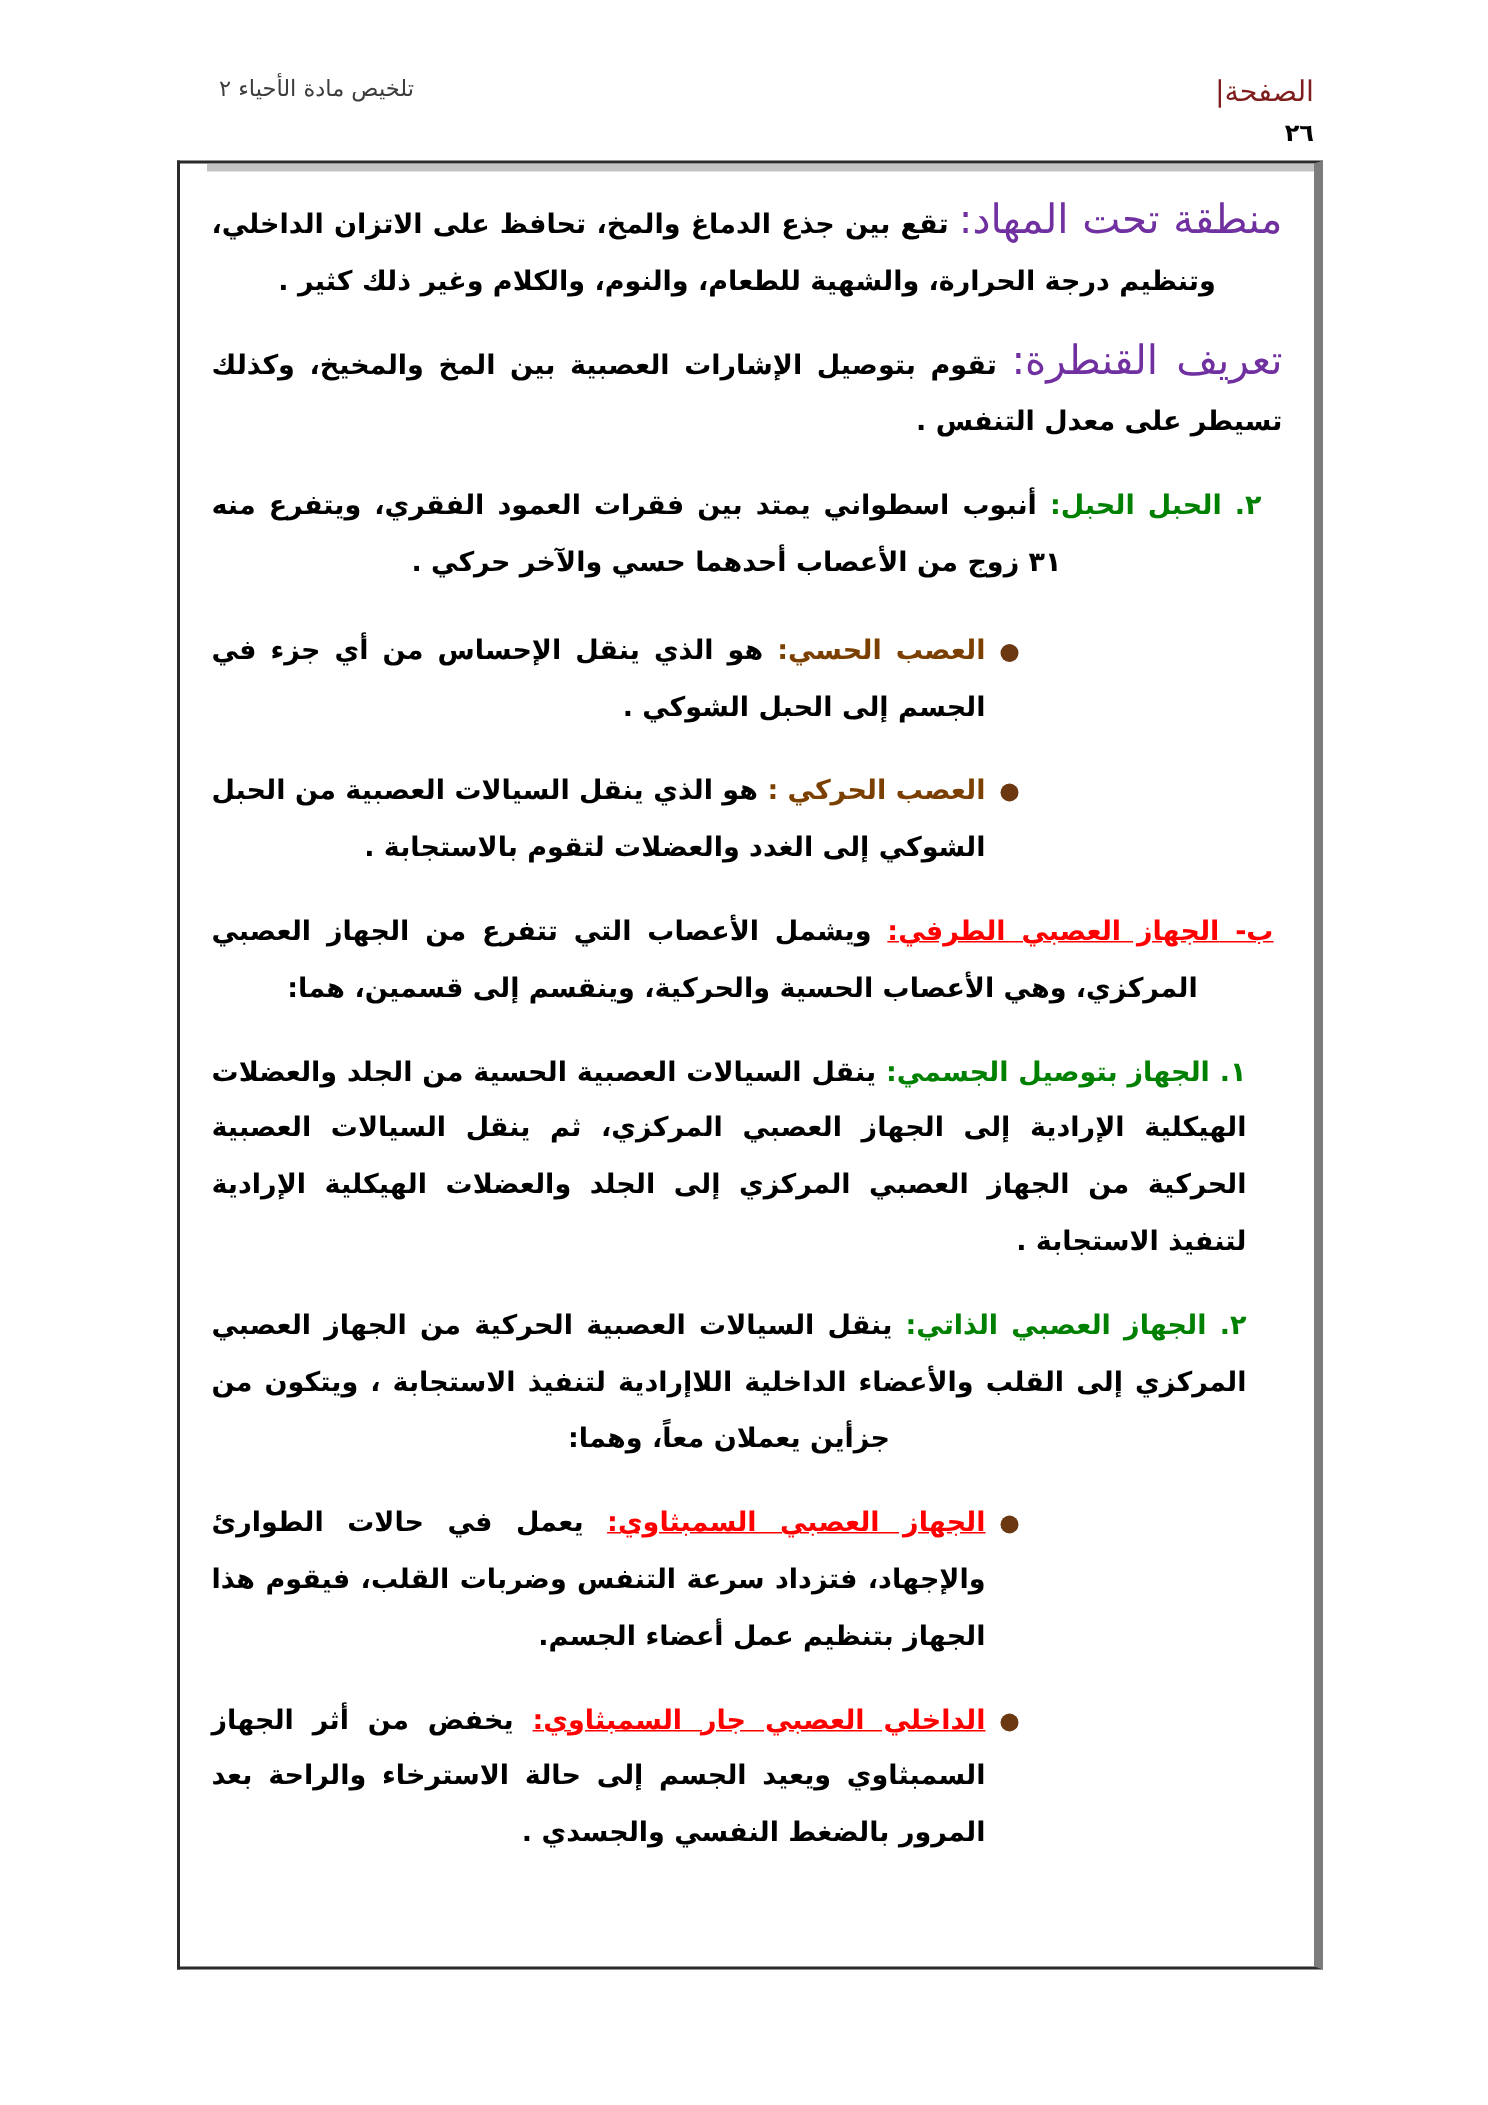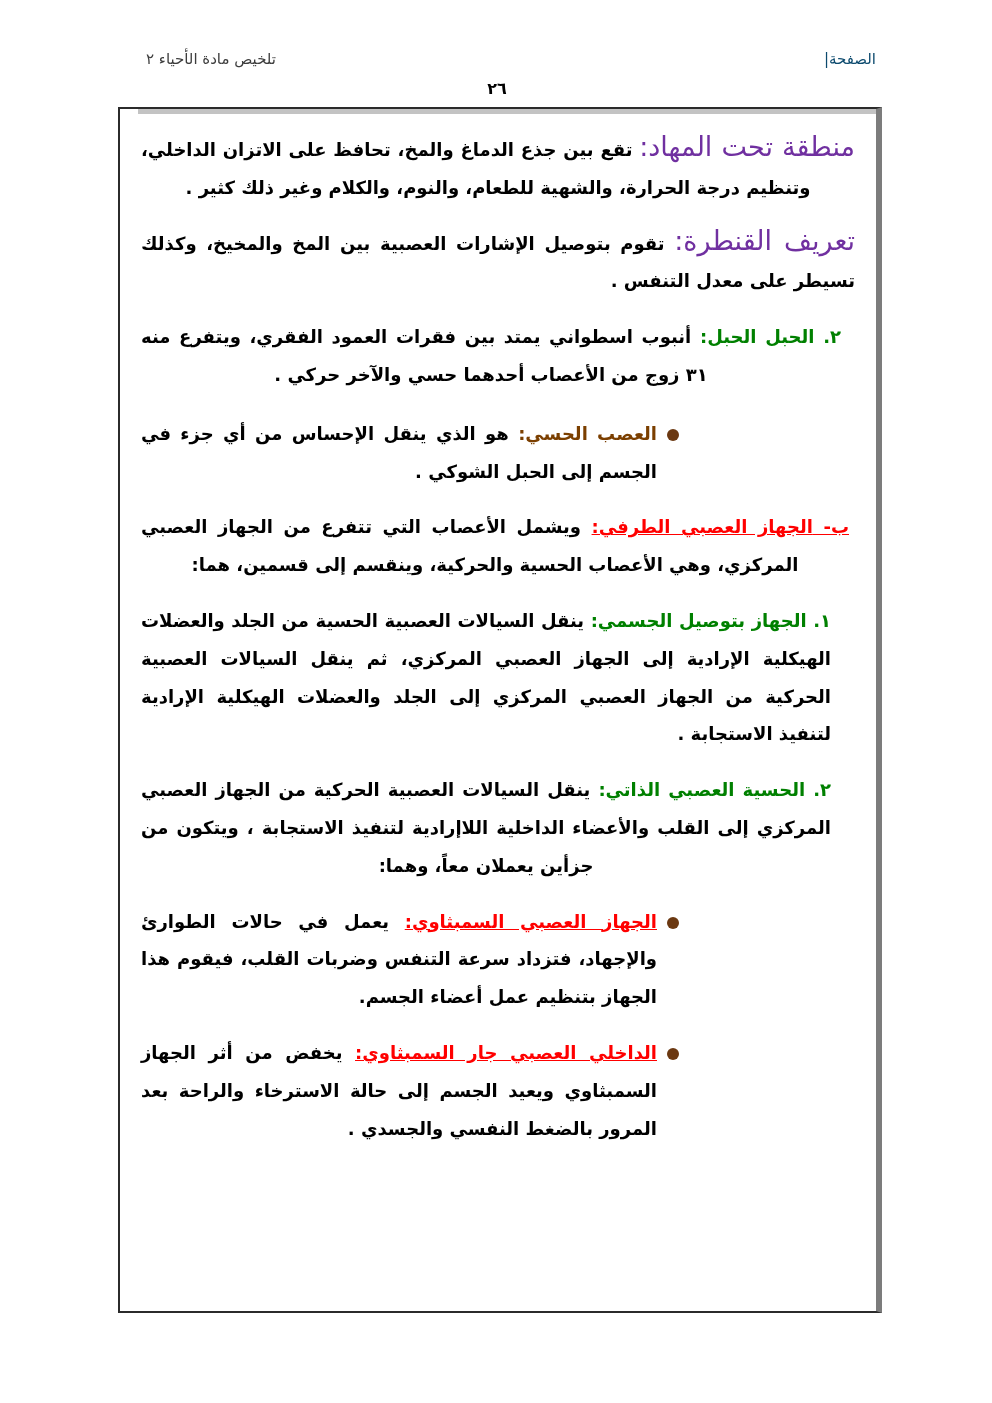--- a/index.html
+++ b/index.html
@@ -10,24 +10,24 @@
   
   .header-row{
     position:absolute;top:50px;left:118px;width:758px;
     display:flex;flex-direction:row-reverse;justify-content:space-between;
     direction:rtl;
   }
   .header-doc-title{
     color:#3d3d3d;font-size:15px;letter-spacing:.38em;white-space:nowrap;direction:rtl;margin-left:28px;
   }
   .header-page-label{
-    color:#0c4a6e;font-size:15px;letter-spacing:.30em;white-space:nowrap;direction:rtl;
+    color:#7f1d1d;font-size:19px;letter-spacing:.30em;white-space:nowrap;direction:rtl;
   }
   .page-number{
-    position:absolute;top:79px;left:118px;width:758px;text-align:center;
+    position:absolute;top:79px;left:118px;width:758px;text-align:right;
     font-weight:bold;font-size:16px;color:#000;
   }
   
   .content-box{
     position:absolute;top:107px;left:118px;width:714px;height:1160px;
     padding:22px 21px 20px 21px;
     border:2px solid #2b2b2b;border-right:6px solid #7c7c7c;
     background:#fff;direction:rtl;overflow:hidden;
   }
   .content-box::before{ 
@@ -73,19 +73,20 @@
 </div>
 
 <div class="page-number">٢٦</div>
 
 <div class="content-box">
   <div>
       <p class="block heading bi1"><span class="label c-purple">منطقة تحت المهاد:</span><span class="body-text"> تقع بين جذع الدماغ والمخ، تحافظ على الاتزان الداخلي، وتنظيم درجة الحرارة، والشهية للطعام، والنوم، والكلام وغير ذلك كثير .</span></p>
       <p class="block heading bi0"><span class="label c-purple">تعريف القنطرة:</span><span class="body-text"> تقوم بتوصيل الإشارات العصبية بين المخ والمخيخ، وكذلك تسيطر على معدل التنفس .</span></p>
       <p class="block numbered bi2"><span class="marker c-green">٢. </span><span class="label c-green">الحبل الحبل:</span><span class="body-text"> أنبوب اسطواني يمتد بين فقرات العمود الفقري، ويتفرع منه ٣١ زوج من الأعصاب أحدهما حسي والآخر حركي .</span></p>
       <p class="block bullet bi3"><span class="dot"></span><span class="label c-brown">العصب الحسي:</span><span class="body-text"> هو الذي ينقل الإحساس من أي جزء في الجسم إلى الحبل الشوكي .</span></p>
+      <p class="block bullet bi4"><span class="dot"></span><span class="label c-brown">العصب الحركي :</span><span class="body-text"> هو الذي ينقل السيالات العصبية من الحبل الشوكي إلى الغدد والعضلات لتقوم بالاستجابة .</span></p>
       <p class="block lettered bi5"><span class="marker c-red">ب- </span><span class="label c-red">الجهاز العصبي الطرفي:</span><span class="body-text"> ويشمل الأعصاب التي تتفرع من الجهاز العصبي المركزي، وهي الأعصاب الحسية والحركية، وينقسم إلى قسمين، هما:</span></p>
       <p class="block numbered bi6"><span class="marker c-green">١. </span><span class="label c-green">الجهاز بتوصيل الجسمي:</span><span class="body-text"> ينقل السيالات العصبية الحسية من الجلد والعضلات الهيكلية الإرادية إلى الجهاز العصبي المركزي، ثم ينقل السيالات العصبية الحركية من الجهاز العصبي المركزي إلى الجلد والعضلات الهيكلية الإرادية لتنفيذ الاستجابة .</span></p>
-      <p class="block numbered bi7"><span class="marker c-green">٢. </span><span class="label c-green">الحسية العصبي الذاتي:</span><span class="body-text"> ينقل السيالات العصبية الحركية من الجهاز العصبي المركزي إلى القلب والأعضاء الداخلية اللاإرادية لتنفيذ الاستجابة ، ويتكون من جزأين يعملان معاً، وهما:</span></p>
+      <p class="block numbered bi7"><span class="marker c-green">٢. </span><span class="label c-green">الجهاز العصبي الذاتي:</span><span class="body-text"> ينقل السيالات العصبية الحركية من الجهاز العصبي المركزي إلى القلب والأعضاء الداخلية اللاإرادية لتنفيذ الاستجابة ، ويتكون من جزأين يعملان معاً، وهما:</span></p>
       <p class="block bullet bi8"><span class="dot"></span><span class="label c-red">الجهاز العصبي السمبثاوي:</span><span class="body-text"> يعمل في حالات الطوارئ والإجهاد، فتزداد سرعة التنفس وضربات القلب، فيقوم هذا الجهاز بتنظيم عمل أعضاء الجسم.</span></p>
       <p class="block bullet bi9"><span class="dot"></span><span class="label c-red">الداخلي العصبي جار السمبثاوي:</span><span class="body-text"> يخفض من أثر الجهاز السمبثاوي ويعيد الجسم إلى حالة الاسترخاء والراحة بعد المرور بالضغط النفسي والجسدي .</span></p>
     </div>
 </div>
 
 </body></html>

